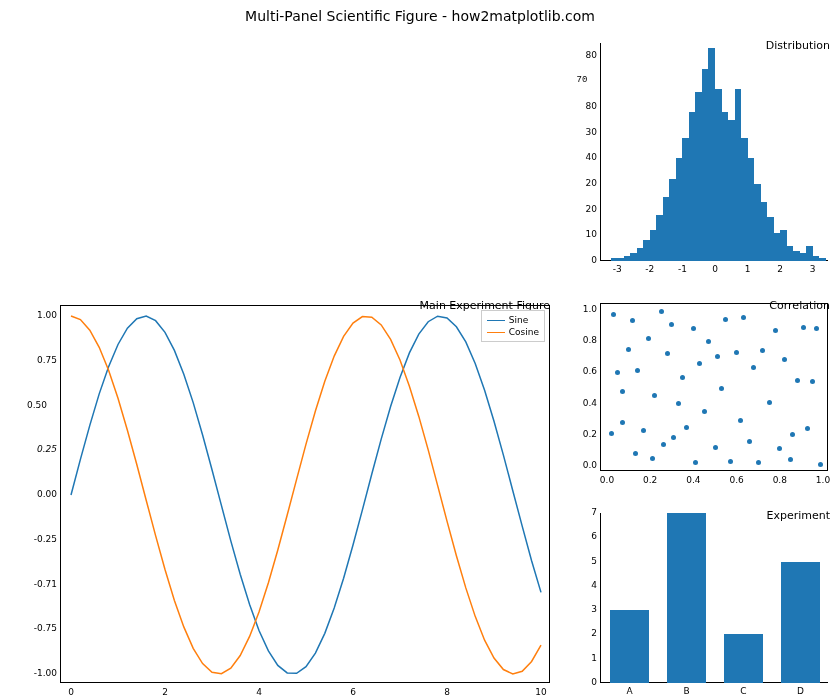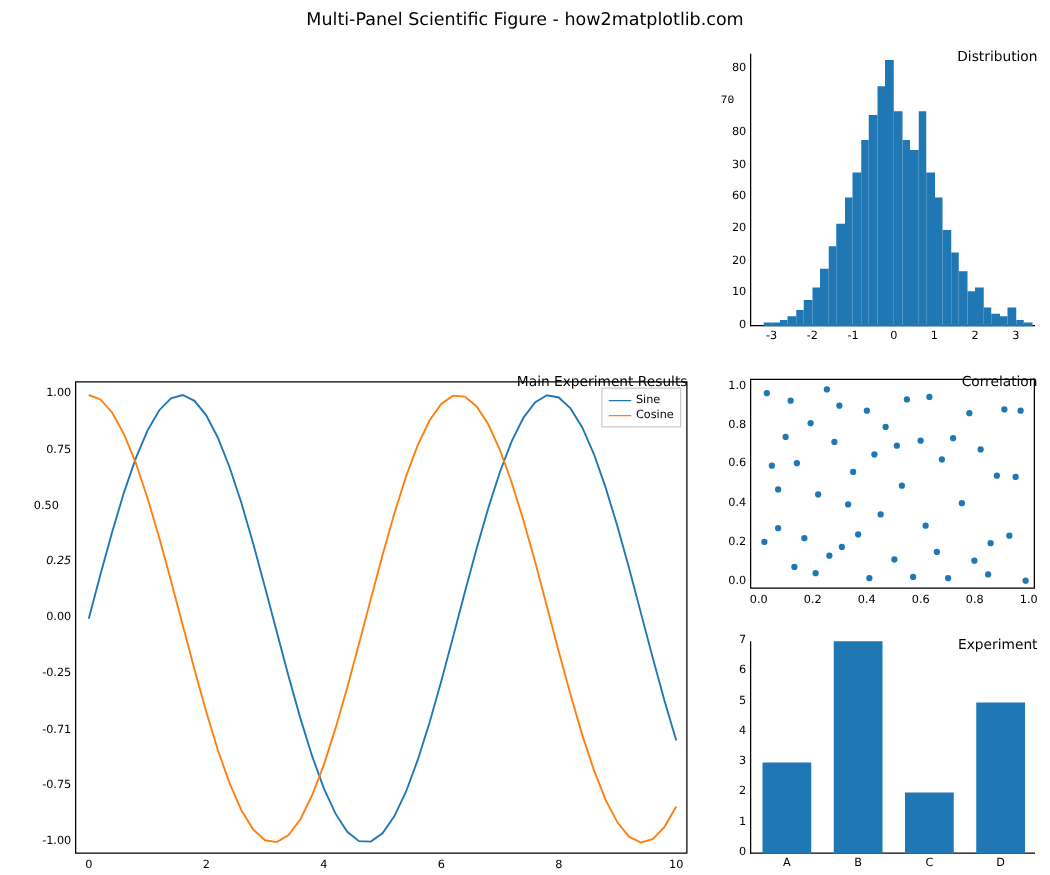--- a/index.html
+++ b/index.html
@@ -55,21 +55,21 @@
   .dot { position: absolute; width: 5px; height: 5px; border-radius: 50%; background: #1f77b4; }
   
   .hbin { position: absolute; background: #1f77b4; }
   svg { position: absolute; left: 0; top: 0; overflow: visible;}
 </style>
 </head>
 <body>
 
 <div class="suptitle">Multi-Panel Scientific Figure - how2matplotlib.com</div>
 
-<div class="panel-title" style="position:absolute; left:50px; width:500px; top:288px;">Main Experiment Results</div>
+<div class="panel-title" style="position:absolute; left:50px; width:500px; top:288px;">Main Experiment Figure</div>
 <div id="ax-main" class="axes" style="left:60px; top:305px; width:490px; height:378px;">
   <svg id="svg-main" width="490" height="378">
       <path d="M10 189 L19.4 153.379 L28.8 119.369 L38.2 87.86500000000001 L47.6 60.65699999999998 L57 38.46100000000001 L66.4 22.172000000000025 L75.8 12.685000000000002 L85.2 10 L94.6 14.653999999999996 L104 26.288999999999987 L113.40000000000002 44.367999999999995 L122.8 68.17500000000001 L132.2 96.63600000000002 L141.6 129.035 L151 163.761 L160.4 199.382 L169.79999999999998 234.824 L179.2 268.297 L188.6 298.548 L198 324.503 L207.4 344.909 L216.80000000000004 359.408 L226.2 366.926 L235.6 367.284 L245 360.661 L254.4 347.057 L263.8 327.367 L273.2 301.949 L282.59999999999997 272.235 L292 238.941 L301.4 203.857 L310.8 168.057 L320.2 133.152 L329.59999999999997 100.57400000000001 L339 71.39699999999999 L348.4 46.87399999999997 L357.8 28.079000000000008 L367.2 15.728000000000009 L376.6 10.178999999999974 L386 11.968999999999994 L395.4 20.74000000000001 L404.8 35.954999999999984 L414.2 57.435 L423.6000000000001 84.28500000000003 L433 115.25200000000001 L442.4 149.083 L451.8 184.704 L461.2 220.146 L470.6 254.69299999999998 L480 286.376 " stroke="#1f77b4" fill="none" stroke-width="1.5"></path>
       <path d="M10 10 L19.4 13.579999999999984 L28.8 24.14100000000002 L38.2 41.32499999999999 L47.6 64.23699999999997 L57 92.33999999999997 L66.4 124.20199999999997 L75.8 158.57000000000002 L85.2 194.191 L94.6 229.633 L104 263.464 L113.40000000000002 294.431 L122.8 320.923 L132.2 342.403 L141.6 357.618 L151 366.21 L160.4 367.642 L169.79999999999998 362.093 L179.2 349.563 L188.6 330.41 L198 306.06600000000003 L207.4 276.71 L216.80000000000004 243.95299999999997 L226.2 209.048 L235.6 173.427 L245 138.164 L254.4 105.04900000000004 L263.8 75.33499999999998 L273.2 50.096000000000004 L282.59999999999997 30.406000000000006 L292 17.160000000000025 L301.4 10.537000000000035 L310.8 11.253000000000043 L320.2 18.94999999999999 L329.59999999999997 33.44900000000001 L339 54.03399999999999 L348.4 80.168 L357.8 110.41899999999998 L367.2 143.892 L376.6 179.334 L386 215.13400000000001 L395.4 249.68099999999998 L404.8 281.901 L414.2 310.362 L423.6000000000001 334.169 L433 352.069 L442.4 363.525 L451.8 368 L461.2 365.315 L470.6 355.47 L480 339.181 " stroke="#ff7f0e" fill="none" stroke-width="1.5"></path>
     </svg>
   <div class="legend">
     <div class="legend-row">
       <span class="legend-swatch" style="border-color:#1f77b4"></span>
       <span>Sine</span>
     </div>
@@ -134,21 +134,21 @@
     <div class="tick-label" style="left: 33.8571px; width: 30px; text-align: center; top: 221px;">-2</div>
     <div class="tick-label" style="left: 66.4286px; width: 30px; text-align: center; top: 221px;">-1</div>
     <div class="tick-label" style="left: 99px; width: 30px; text-align: center; top: 221px;">0</div>
     <div class="tick-label" style="left: 131.571px; width: 30px; text-align: center; top: 221px;">1</div>
     <div class="tick-label" style="left: 164.143px; width: 30px; text-align: center; top: 221px;">2</div>
     <div class="tick-label" style="left: 196.714px; width: 30px; text-align: center; top: 221px;">3</div>
     <div class="tick-label" style="right: 4px; top: 212px; text-align: right; width: 30px; left: -34px;">0</div>
     <div class="tick-label" style="right: 4px; top: 186.353px; text-align: right; width: 30px; left: -34px;">10</div>
     <div class="tick-label" style="right: 4px; top: 160.706px; text-align: right; width: 30px; left: -34px;">20</div>
     <div class="tick-label" style="right: 4px; top: 135.059px; text-align: right; width: 30px; left: -34px;">20</div>
-    <div class="tick-label" style="right: 4px; top: 109.412px; text-align: right; width: 30px; left: -34px;">60</div>
+    <div class="tick-label" style="right: 4px; top: 109.412px; text-align: right; width: 30px; left: -34px;">40</div>
     <div class="tick-label" style="right: 4px; top: 83.7647px; text-align: right; width: 30px; left: -34px;">30</div>
     <div class="tick-label" style="right: 4px; top: 58.1176px; text-align: right; width: 30px; left: -34px;">80</div>
     <div class="tick-label" style="right: 4px; top: 32.4706px; text-align: center; width: 30px; left: -34px; font-family: Liberation Mono, monospace;">70</div>
     <div class="tick-label" style="right: 4px; top: 6.82353px; text-align: right; width: 30px; left: -34px;">80</div>
   </div>
 
 <div class="panel-title" style="position:absolute; left:590px; width:240px; top:288px;">Correlation</div>
 <div id="ax-scatter" class="axes" style="left:600px; top:303px; width:228px; height:168px;">
 <div class="dot" style="left: 7.82px; top: 126.74px;"></div>
     <div class="dot" style="left: 9.98px; top: 8.18px;"></div>

